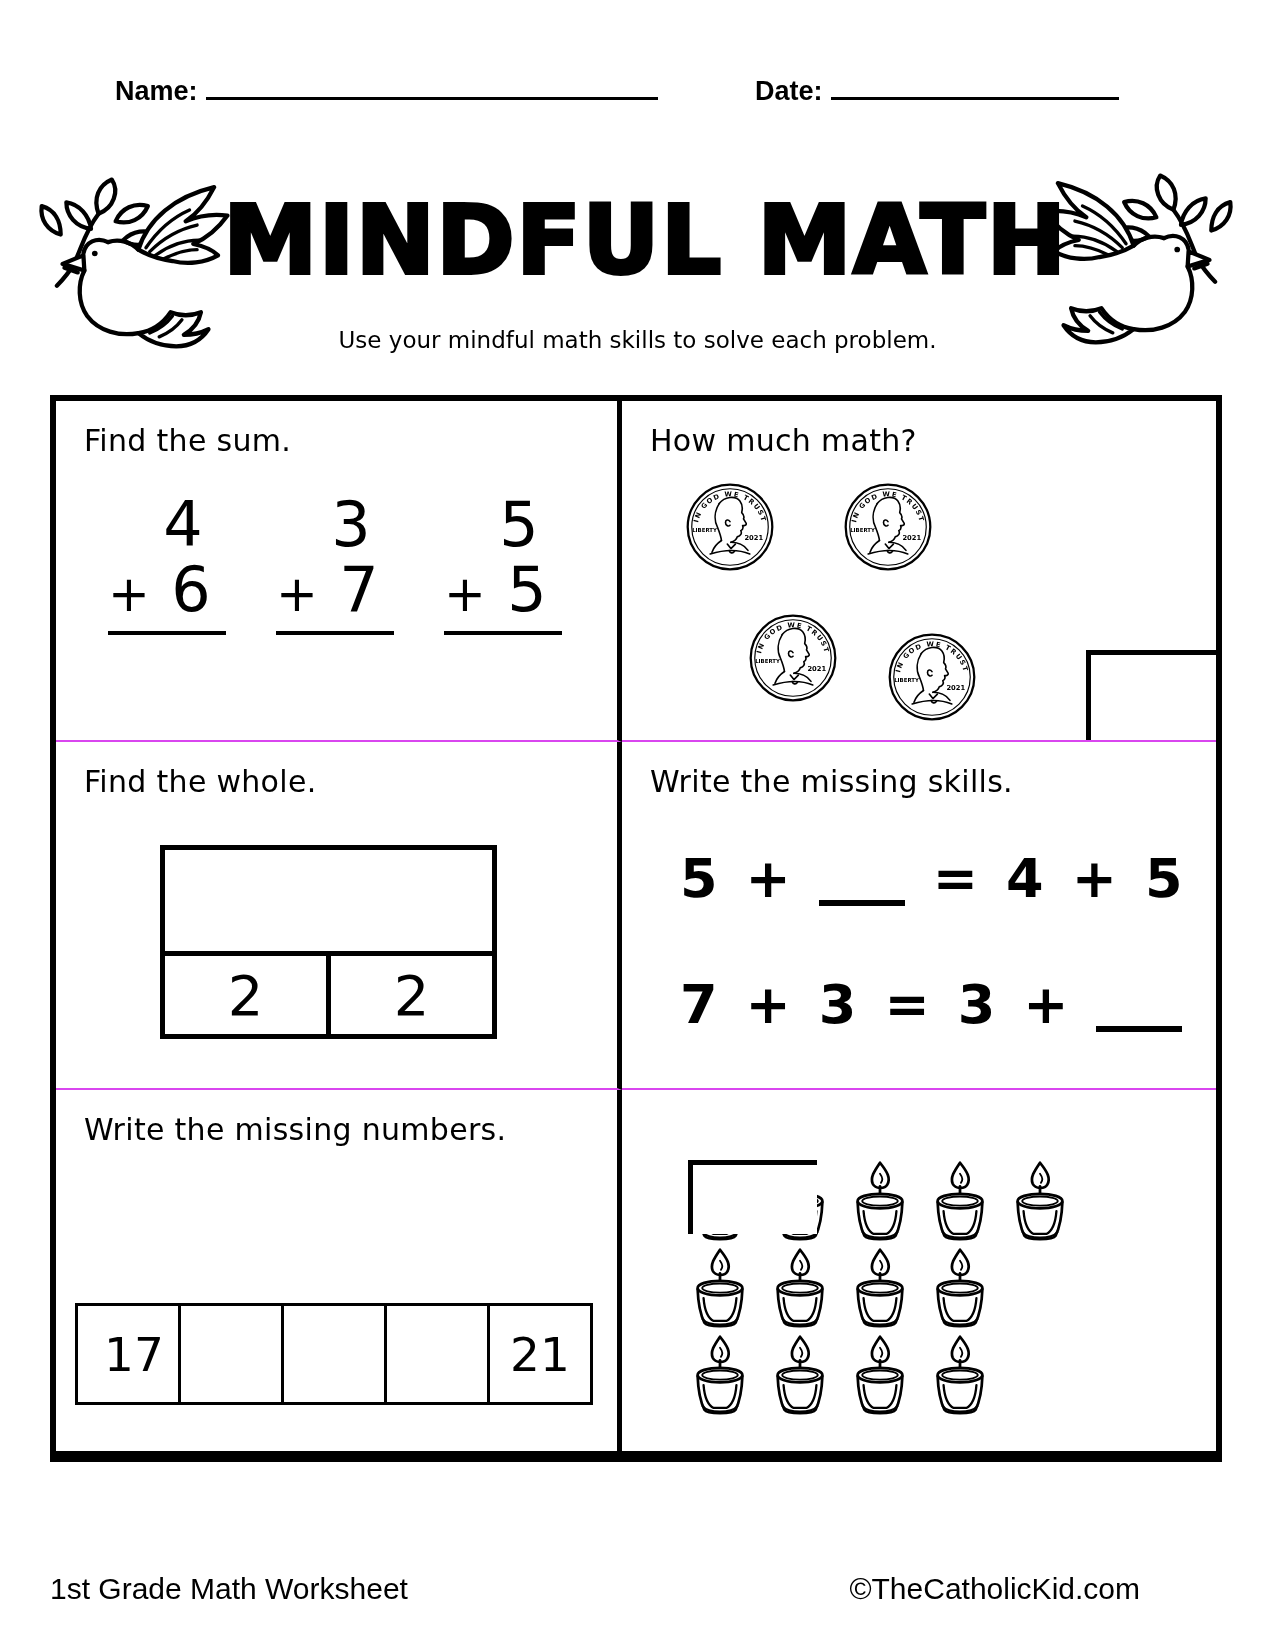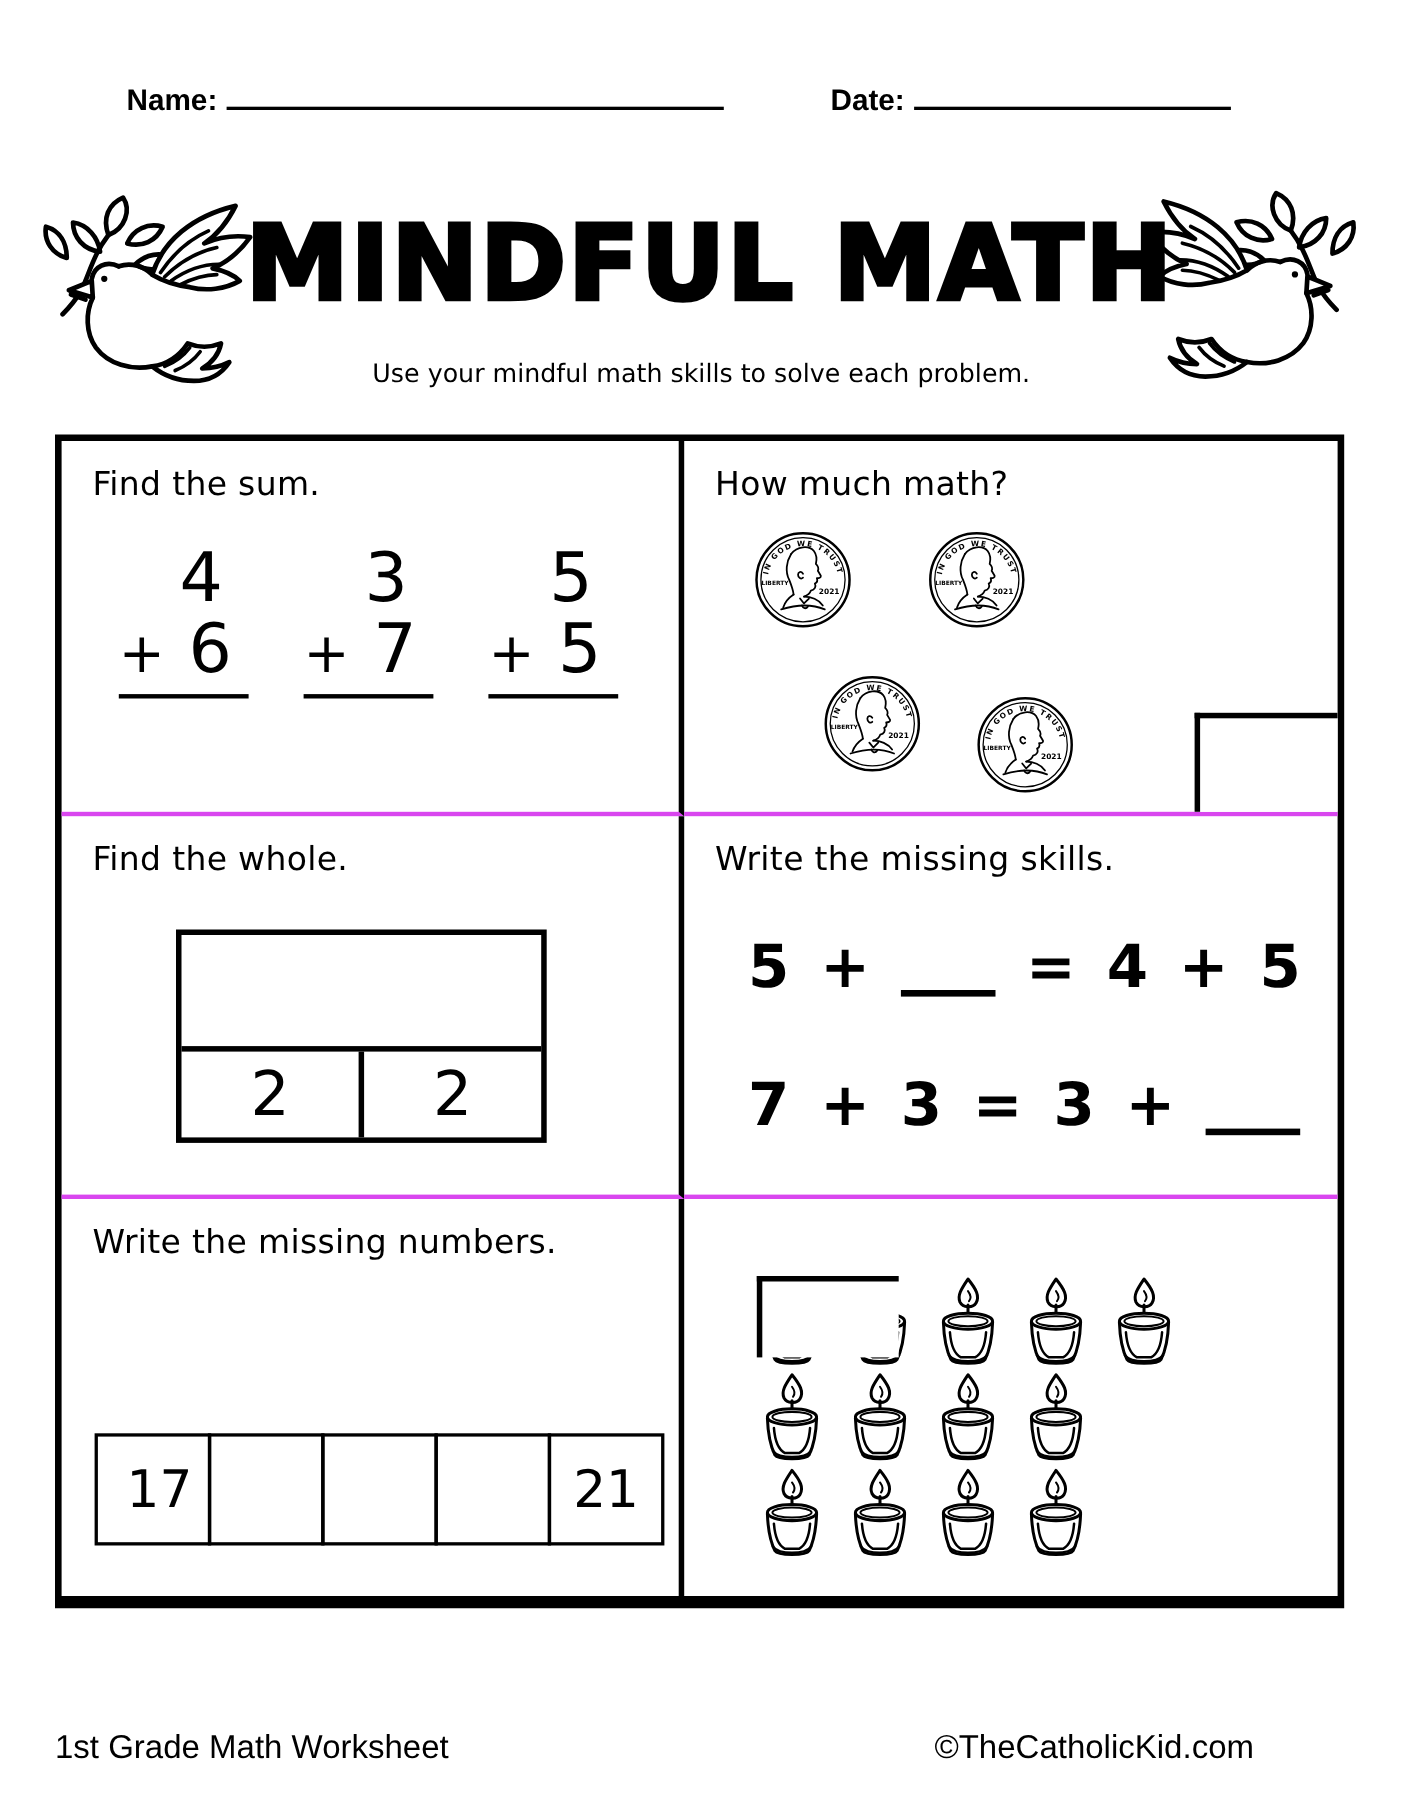--- a/index.html
+++ b/index.html
@@ -32,21 +32,21 @@
               text-align:center; font-size:23px;margin-top:24px; }
 
   
   .grid {
     position:absolute; left:50px; top:395px; width:1172px; height:1067px;
     border:6px solid #000; border-bottom-width:11px;
     display:grid; grid-template-columns:566px 594px; grid-template-rows:341px 348px 361px;
   }
   .cell { position:relative; }
   .cbr { border-right:5px solid #000; }
-  .cbb { border-bottom:4px solid #d946ef; }
+  .cbb { border-bottom:2px solid #d946ef; }
   .qlabel { position:absolute; top:22px; left:28px; font-size:30px; letter-spacing:0.3px; }
 
   
   .sum-row { position:absolute; left:52px; top:92px; display:flex; gap:50px; }
   .vprob { width:118px; border-bottom:4px solid #000; padding-bottom:10px; }
   .vp-top { margin-left:40px; width:70px; text-align:center; font-size:62px; line-height:1.02; }
   .vp-bot { display:flex; justify-content:space-between; align-items:baseline;
             font-size:62px; line-height:1.02; margin-top:2px; }
   .vp-plus { font-size:50px; }
 
@@ -74,21 +74,21 @@
          flex-direction:column; gap:72px; }
   .eq { display:flex; align-items:flex-end; gap:28px; }
   .tok { font-size:54px; font-weight:bold; line-height:1; }
   .blank { display:inline-block; width:86px; height:40px;
            border-bottom:6px solid #000; }
 
   
   .seq { position:absolute; left:19px; top:213px; display:flex; }
   .scell { width:106px; height:102px; border:3px solid #000; margin-left:-3px;
            display:flex; align-items:center; justify-content:center; font-size:47px; }
-  .scell:first-child { margin-left:11px;padding-left:12px; }
+  .scell:first-child { margin-left:0;padding-left:12px; }
 
   
   .votives { position:absolute; left:66px; top:70px; }
   .vrow { display:flex; gap:16px; margin-bottom:2px; height:85px; }
   .votive { width:64px; height:84px; }
 
   
   .footer-left, .footer-right {
     position:absolute; top:1572px; font-family:"Liberation Sans",sans-serif;
     font-weight:normal; font-size:30px;

